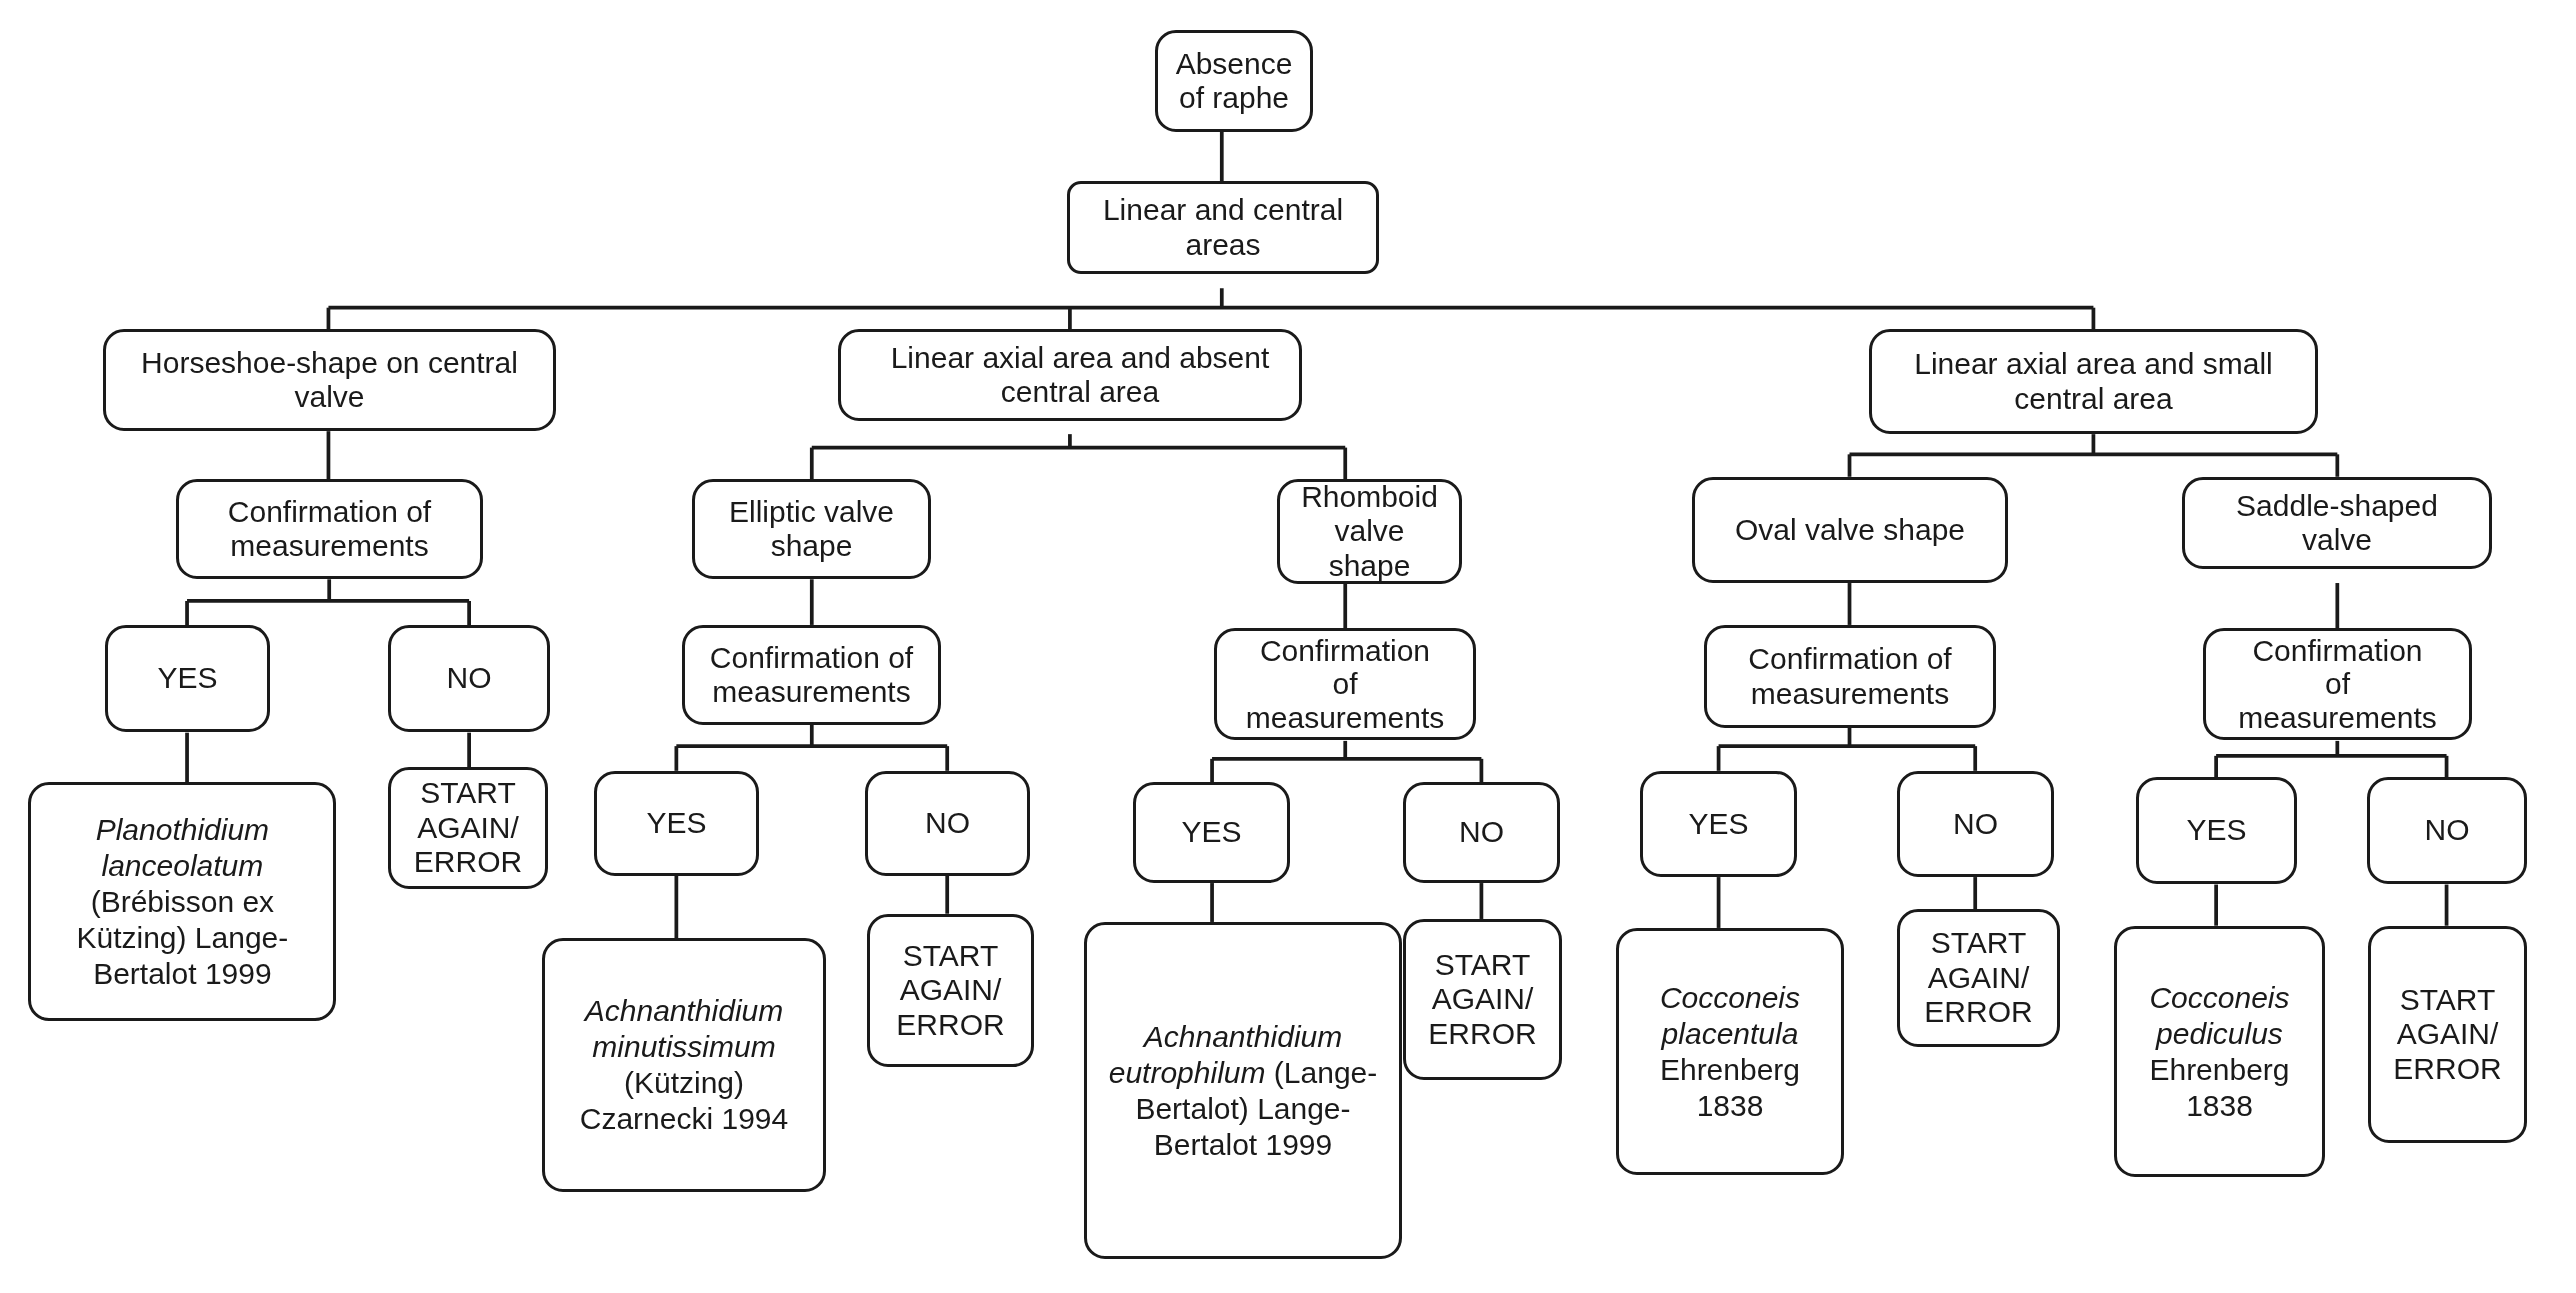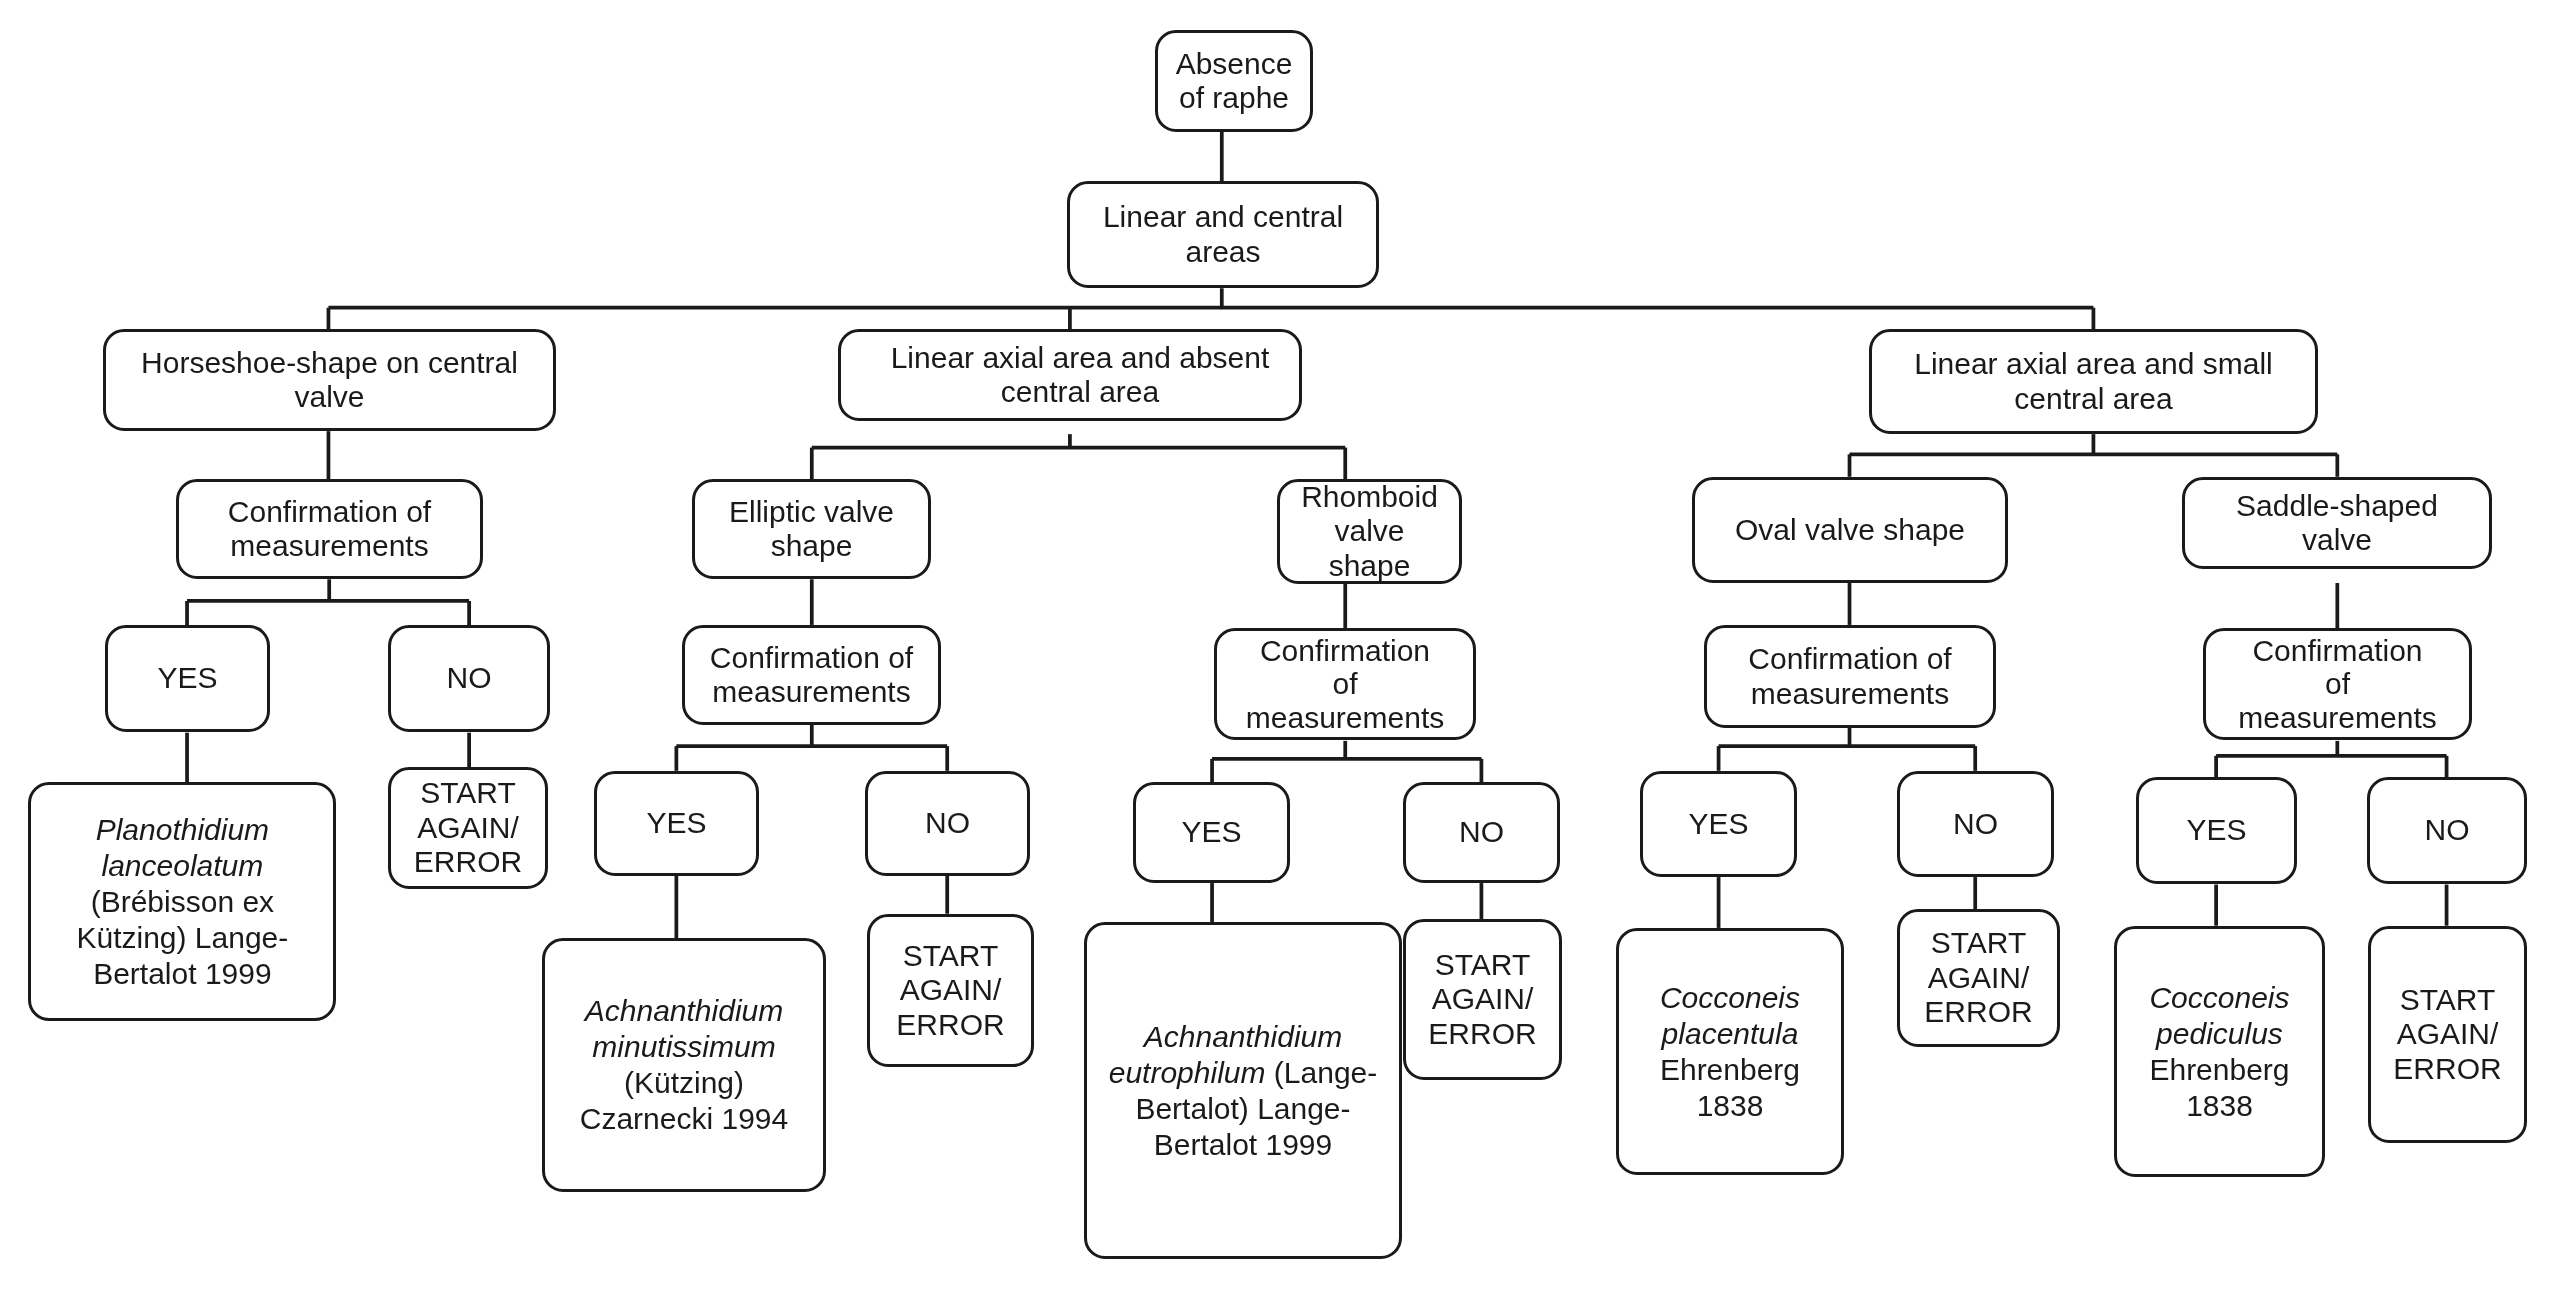--- a/index.html
+++ b/index.html
@@ -72,21 +72,21 @@
     <line x1="2962" y1="1010" x2="3270" y2="1010"></line>
     <line x1="2962" y1="1010" x2="2962" y2="1039"></line>
     <line x1="3270" y1="1010" x2="3270" y2="1039"></line>
     <line x1="2962" y1="1182" x2="2962" y2="1237"></line>
     <line x1="3270" y1="1182" x2="3270" y2="1237"></line>
   </svg>
 
   <div class="node" style="left:1142px;top:30px;width:158px;height:102px;margin-left:13px;">
     <span class="lbl">Absence of raphe</span>
   </div>
-  <div class="node" style="left:1067px;top:181px;width:312px;height:107px;">
+  <div class="node" style="left:1067px;top:181px;width:312px;height:93px;border-radius:14px;">
     <span class="lbl">Linear and central areas</span>
   </div>
 
   <div class="node" style="left:103px;top:329px;width:453px;height:102px;">
     <span class="lbl">Horseshoe-shape on central valve</span>
   </div>
   <div class="node" style="left:838px;top:329px;width:464px;height:92px;padding-left:35px;">
     <span class="lbl">Linear axial area and absent central area</span>
   </div>
   <div class="node" style="left:1869px;top:329px;width:449px;height:105px;">

